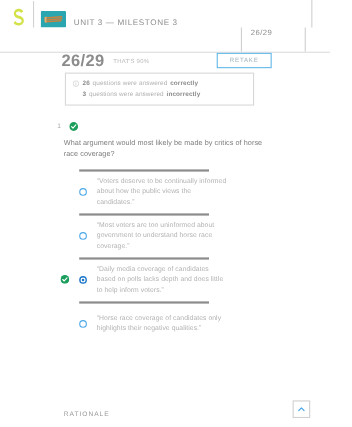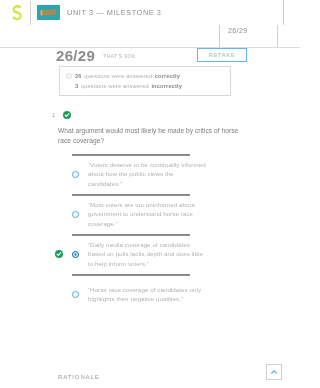--- a/index.html
+++ b/index.html
@@ -18,21 +18,21 @@
     -webkit-font-smoothing: antialiased;
   }
 
   
   .topbar {
     position: absolute;
     top: 0; left: 0;
     width: 300px;
     height: 25px;
     display: flex;
-    align-items: center;
+    align-items: flex-end;
     background: #fff;
   }
 
   .logo-s {
     width: 14px;
     height: 19px;
     margin-left: 10px;
     flex: none;
     display: block;
   }

